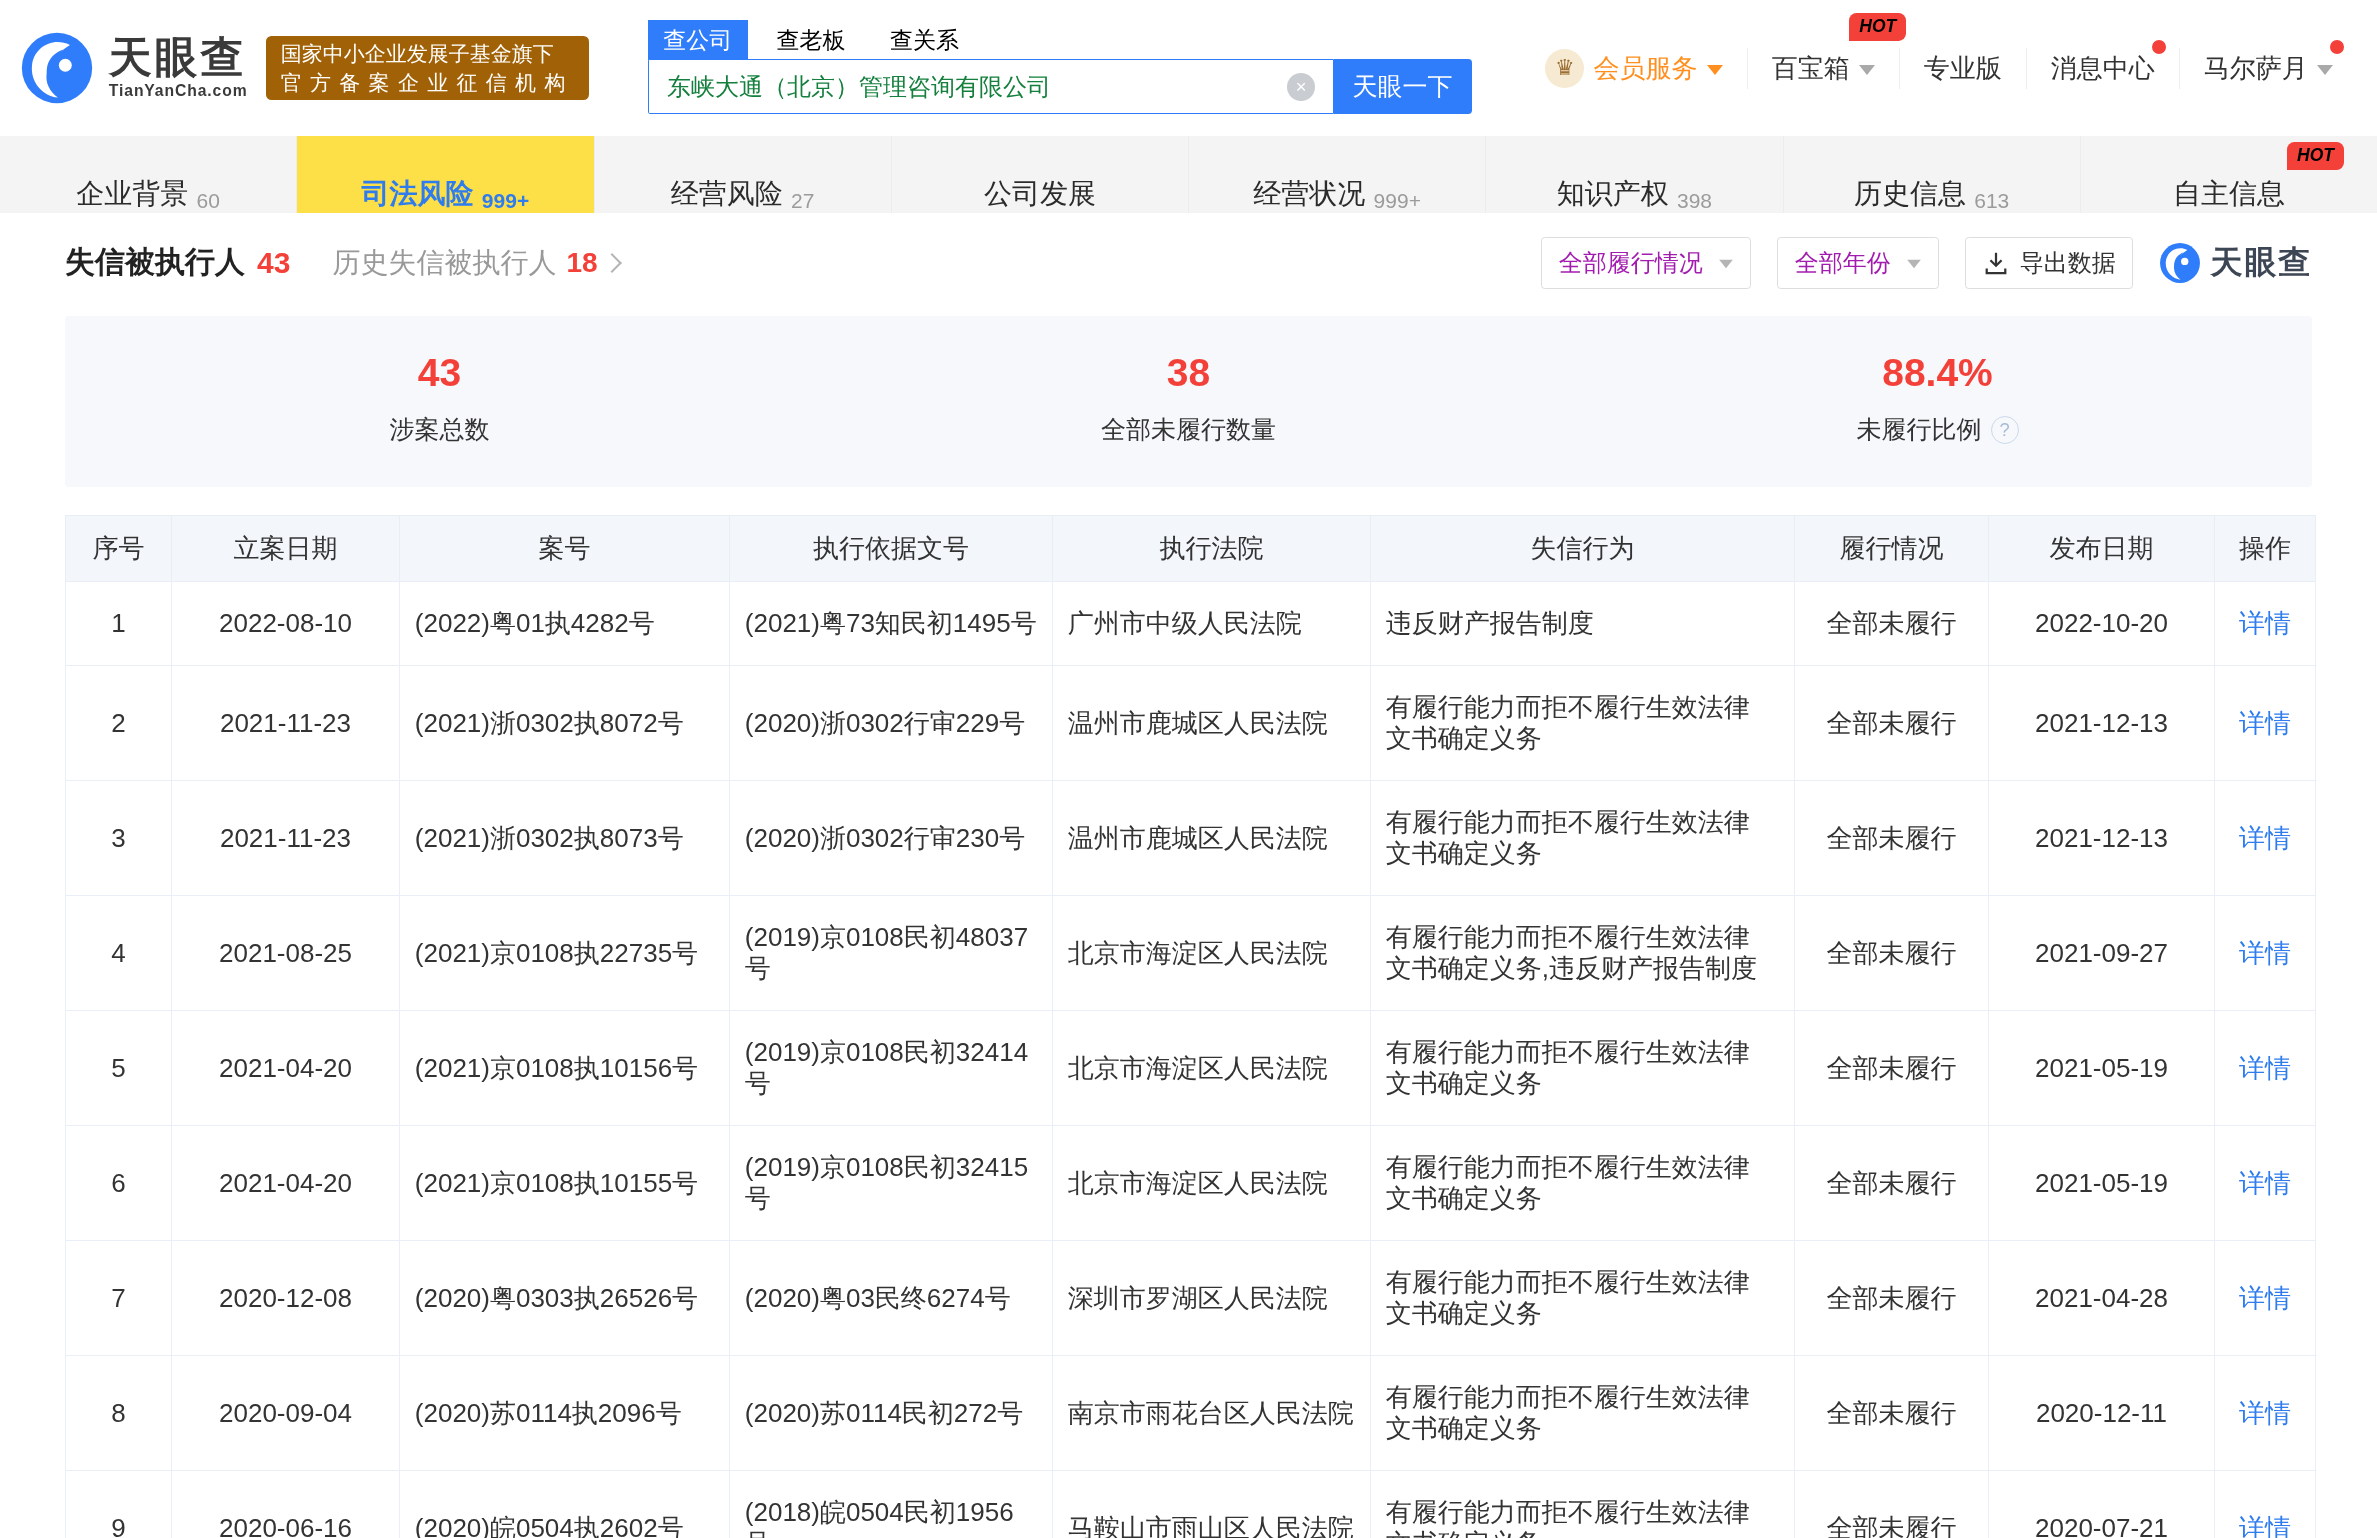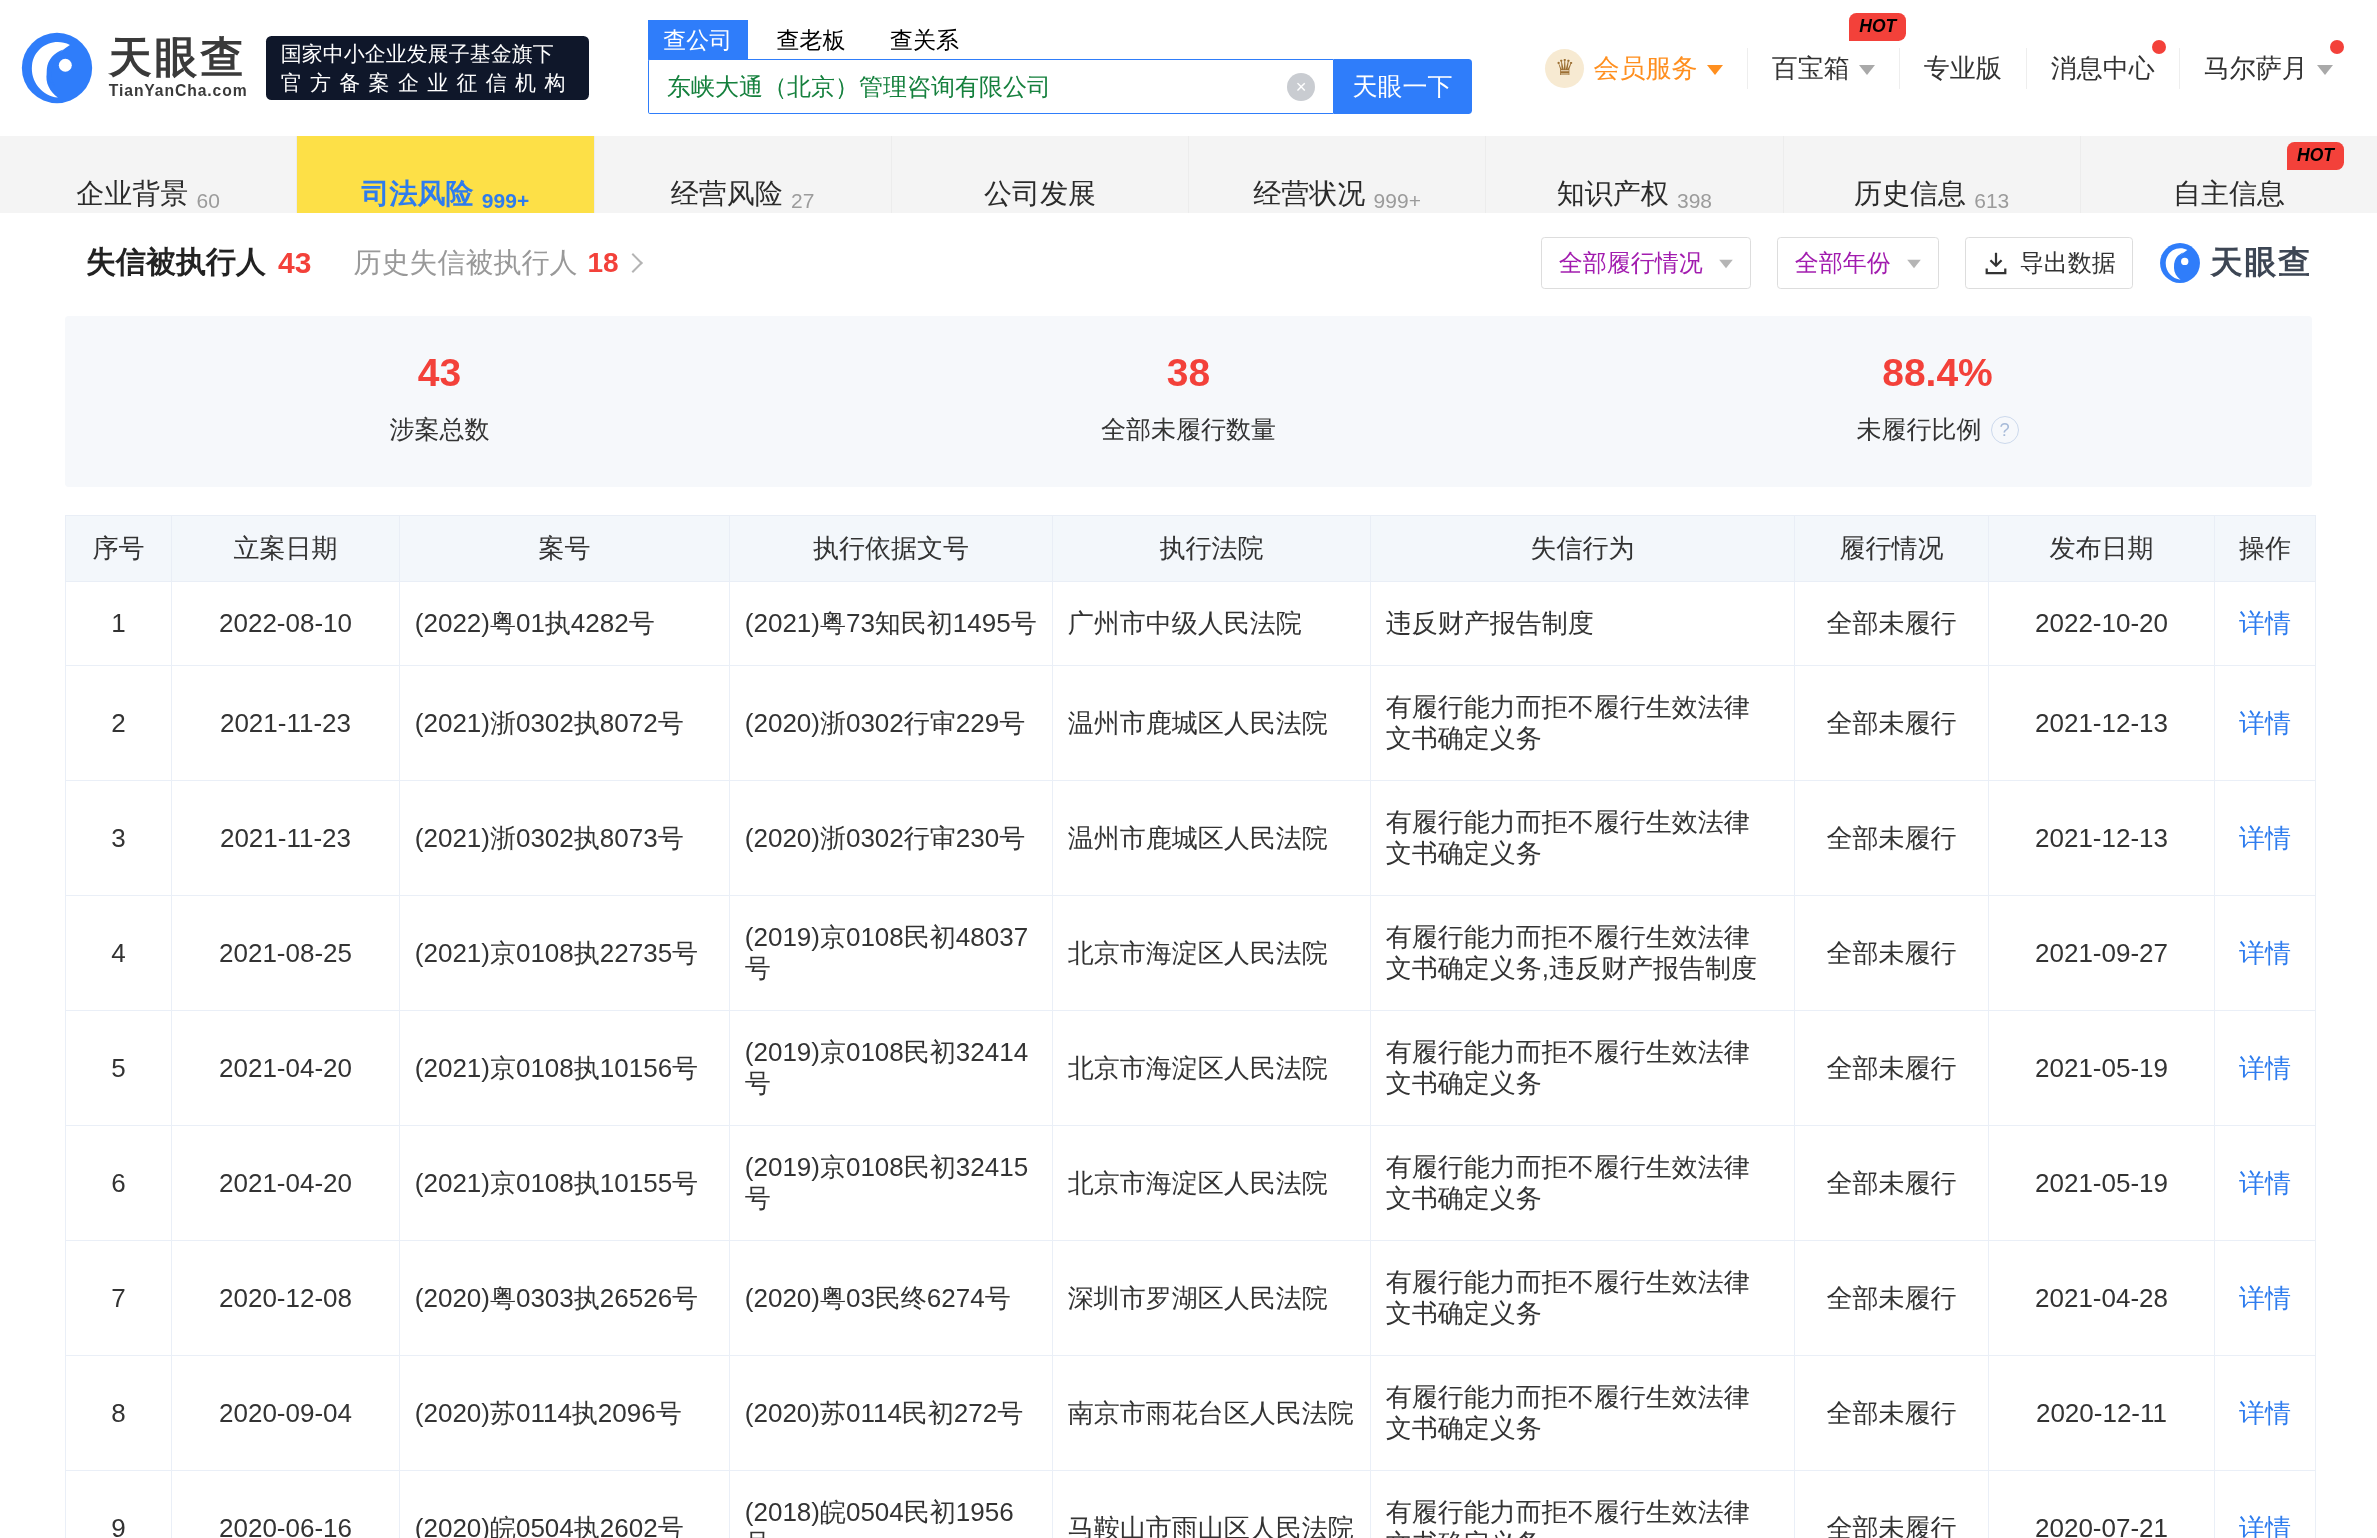--- a/index.html
+++ b/index.html
@@ -5,21 +5,21 @@
   * { margin:0; padding:0; box-sizing:border-box; }
   html,body { width:2377px; height:1538px; overflow:hidden; background:#fff;
     font-family:"Liberation Sans","DejaVu Sans",sans-serif; color:#333; }
 
   
   .header { height:136px; display:flex; align-items:center; padding:0 20px; background:#fff; }
   .logo { display:flex; align-items:center; gap:14.8px; }
   .logo-icon { width:74px; height:74px; }
   .logo-name { font-size:43px; font-weight:bold; color:#3a3a3a; letter-spacing:2.8px; line-height:1; }
   .logo-domain { font-size:15.7px; font-weight:bold; color:#3a3a3a; margin-top:3.7px; letter-spacing:0.9px; }
-  .gov-badge { margin-left:18.4px; background:#0f172a; color:#fff; border-radius:5.5px;
+  .gov-badge { margin-left:18.4px; background:#a16207; color:#fff; border-radius:5.5px;
     padding:2.8px 14.8px; font-size:21px; line-height:29px; }
   .gov-badge .l2 { letter-spacing:8.3px; }
 
   .search { margin-left:59px; }
   .search-tabs { display:flex; align-items:center; height:37px; }
   .search-tab { font-size:23px; color:#000000; padding:4.6px 15.7px; margin-right:13px; cursor:pointer; }
   .search-tab.active { background:#2f7dfa; color:#fff; }
   .search-bar { display:flex; margin-top:0.9px; }
   .search-box { position:relative; }
   .search-input { width:686px; height:55px; border:1.8px solid #2f7dfa; border-radius:1.8px 0 0 1.8px;
@@ -51,21 +51,21 @@
     font-size:28px; color:#2b2b2b; cursor:pointer; border-right:0.9px solid #ececec; position:relative; }
   .tab:last-child { border-right:none; }
   .tab .count { font-size:21px; color:#9b9b9b; margin-top:4.6px; }
   .tab.active { background:#fde047; color:#2e7cee; font-weight:bold; }
   .tab.active .count { color:#2e7cee; }
   .tab .hot-badge { top:5.5px; right:33px; }
 
   
   .main { padding:0 65px; }
   .section { display:flex; align-items:center; height:59px; margin-top:20px; }
-  .sec-title { font-size:30px; font-weight:bold; color:#222;margin-left:21px; }
+  .sec-title { font-size:30px; font-weight:bold; color:#222; }
   .sec-count { font-size:30px; font-weight:bold; color:#f3413a; margin-left:12px; }
   .sec-history { margin-left:42px; display:flex; align-items:center; font-size:28px; color:#999; cursor:pointer; }
   .sec-history .hcount { color:#f3413a; font-weight:bold; margin-left:10px; }
   .chev { width:14px; height:14px; border-top:2.8px solid #b4b4b4; border-right:2.8px solid #b4b4b4;
     transform:rotate(45deg); margin-left:7.4px; }
   .filters { margin-left:auto; display:flex; align-items:center; gap:26px; }
   .select { height:52px; border:0.9px solid #ddd; border-radius:3.7px; background:#fff; cursor:pointer;
     display:flex; align-items:center; gap:14.8px; padding:0 16.6px; font-size:24px; color:#a21caf; }
   .select .caret { border-top-color:#b5b5b5; transform:scale(.85); }
   .export-btn { height:52px; border:0.9px solid #ddd; border-radius:3.7px; background:#fff; cursor:pointer;

